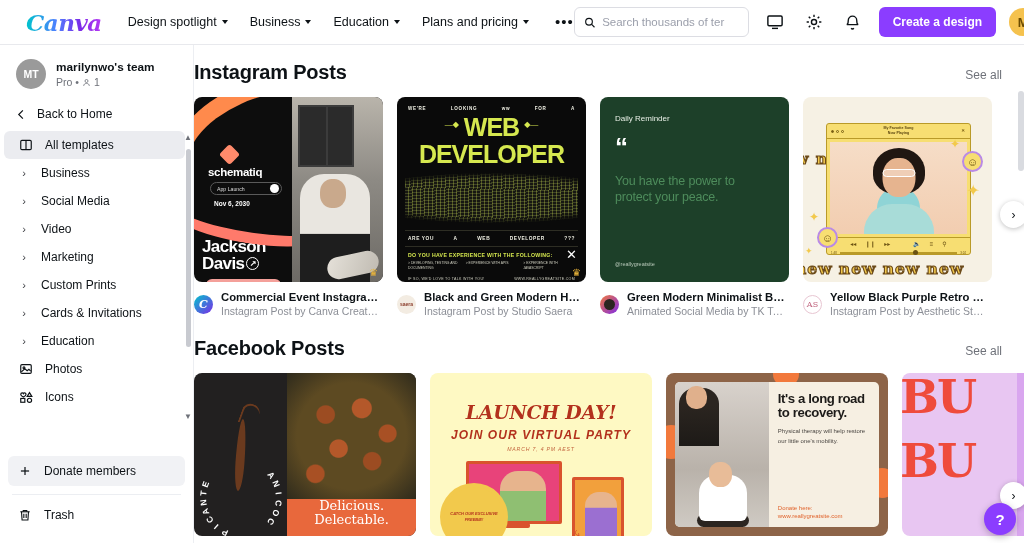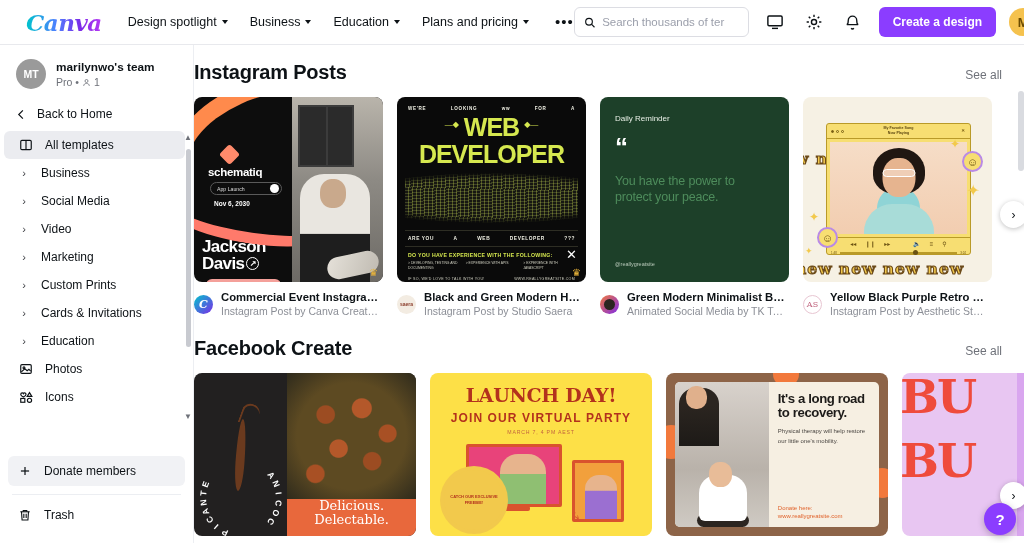--- a/index.html
+++ b/index.html
@@ -249,21 +249,21 @@
       radial-gradient(circle at 30% 33%,#9c4c22 0 7%,transparent 8%),
       radial-gradient(circle at 58% 28%,#b4582a 0 8%,transparent 9%),
       radial-gradient(circle at 78% 48%,#a85024 0 7%,transparent 8%),
       radial-gradient(circle at 40% 60%,#b4582a 0 8%,transparent 9%),
       radial-gradient(circle at 66% 70%,#9c4c22 0 7%,transparent 8%),
       radial-gradient(circle at 22% 80%,#a85024 0 6%,transparent 7%),
       radial-gradient(ellipse at 50% 50%, #5d4a22 0 60%, #2e2a1c 100%); }
   .f1 .tag { background:#e8683c; color:#fff; font-family:"DejaVu Serif", serif;
       font-size:13px; text-align:center; padding:0 0 8px; line-height:1.12; }
 
-  .f2 { background:#fde047; padding:11px 10px; text-align:center; position:relative; overflow:hidden; }
+  .f2 { background:#fef9c3; padding:28px 10px; text-align:center; position:relative; overflow:hidden;font-style:italic; }
   .f2 .h1 { font-family:"DejaVu Serif", serif; font-weight:800; color:#b3311d; font-size:19px; letter-spacing:-.3px; }
   .f2 .h2 { font-size:12px; font-weight:700; color:#b3311d; letter-spacing:1.1px; margin-top:5px; }
   .f2 .h3 { font-size:5.2px; color:#c2653f; letter-spacing:.8px; margin-top:4px; }
   .f2 .photos { position:relative; height:78px; margin-top:9px; }
   .f2 .p1 { position:absolute; left:26px; top:0; width:96px;height:63px;background:#e8437a;
       border:3px solid #d9532d; border-radius:2px; overflow:hidden; }
   .f2 .p1 .pf { position:absolute; left:34%; bottom:0; width:46px;height:50px;
       background:linear-gradient(180deg,#e7b48d 40%,#8fbf72 41%); border-radius:18px 18px 0 0; }
   .f2 .p2 { position:absolute; right:18px; top:16px; width:52px;height:62px;background:#f2a03c;
       border:3px solid #d9532d; border-radius:2px; overflow:hidden; }
@@ -643,21 +643,21 @@
           <div class="meta-title">Yellow Black Purple Retro Ne...</div>
           <div class="meta-sub">Instagram Post by Aesthetic Studio</div>
         </div>
       </div>
     </div>
   </div>
 
   <div class="carousel-arrow" style="left:806px; top:156px">›</div>
 
   <div class="section-head" style="padding-top:20px">
-    <div class="sec-title">Facebook Create</div>
+    <div class="sec-title">Facebook Posts</div>
     <div class="see-all">See all</div>
   </div>
 
   <div class="row">
 
     <div class="card" style="width:222px">
       <div class="thumb-wide f1">
         <div class="lf">
           <div class="chili"></div>
           <div class="ring">

